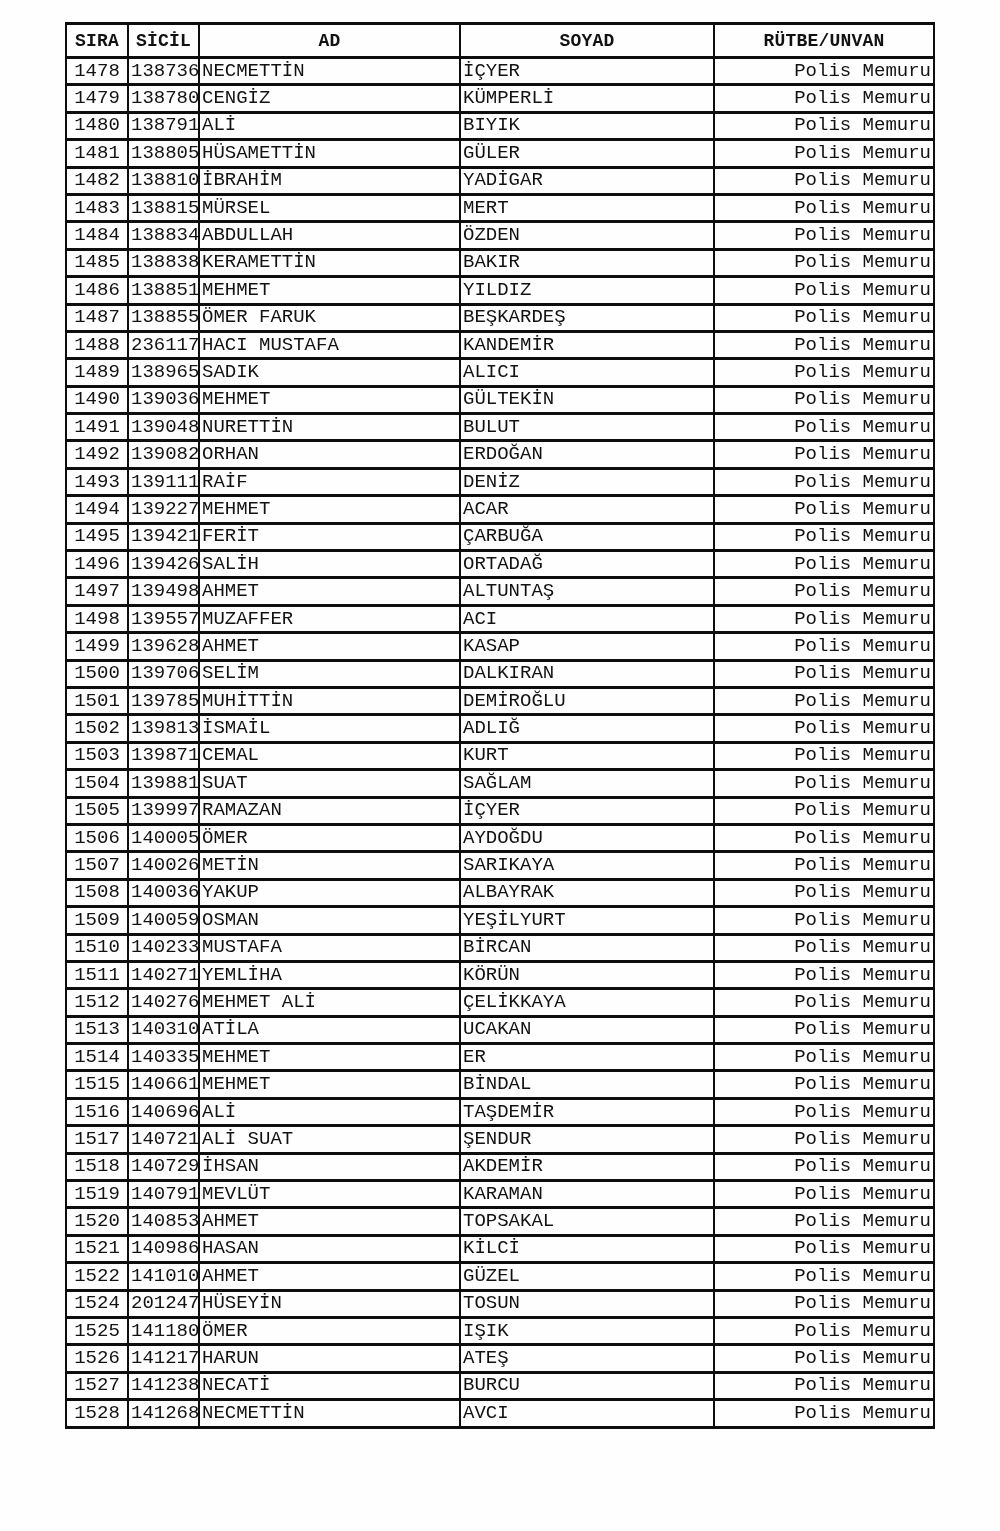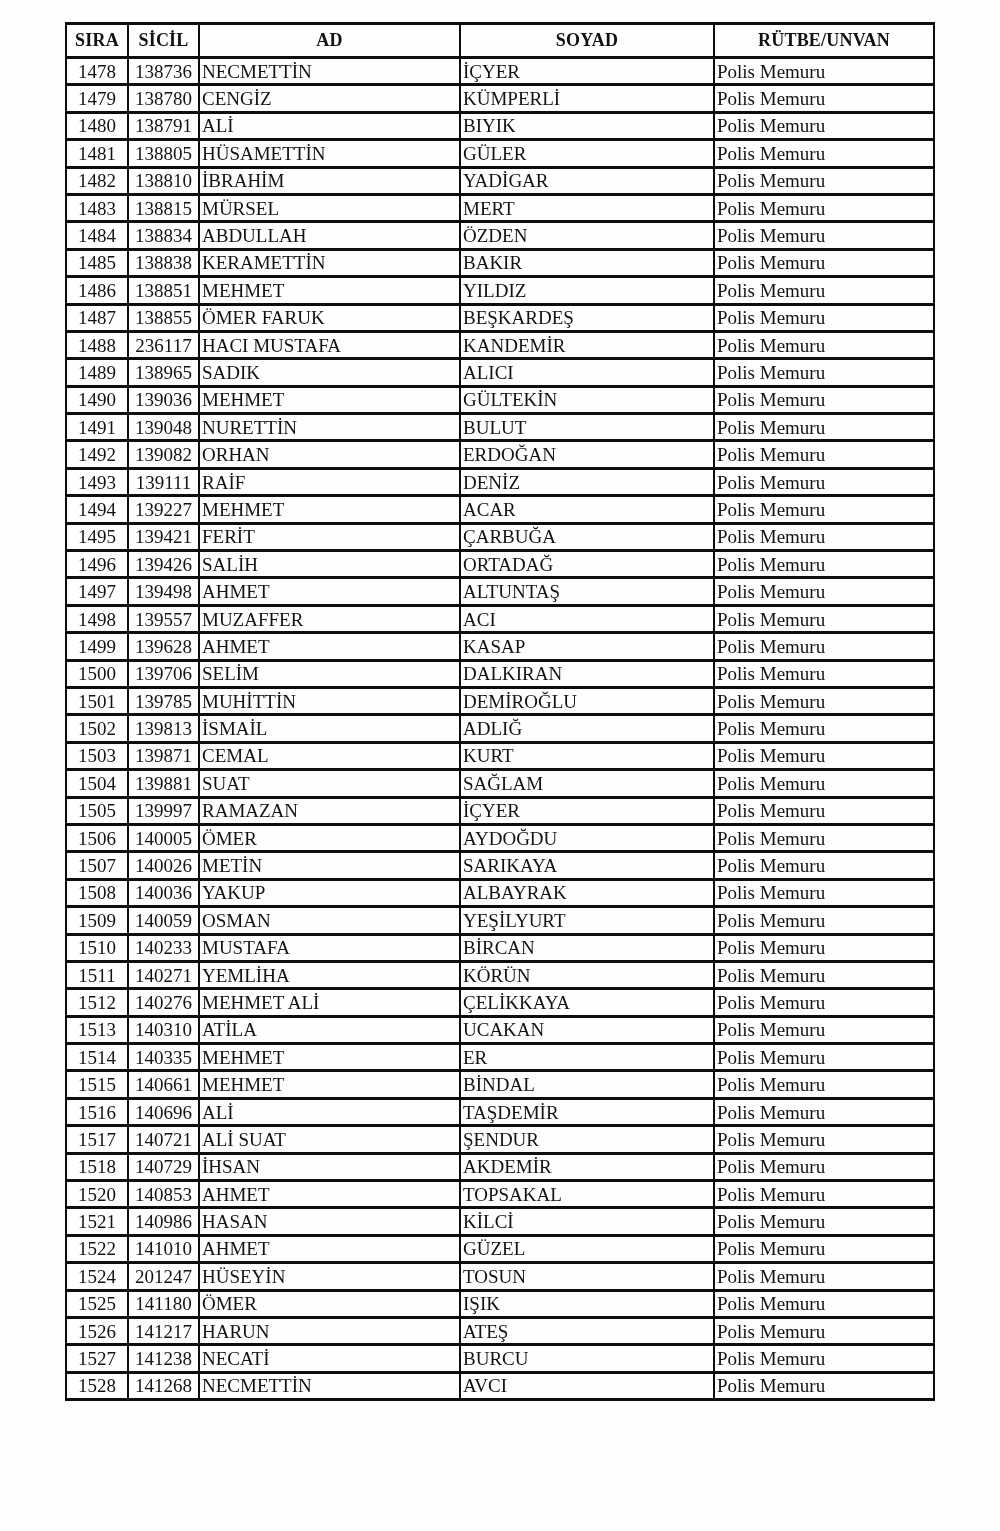--- a/index.html
+++ b/index.html
@@ -6,21 +6,21 @@
     margin: 0;
     padding: 0;
     background: #ffffff;
   }
   .sheet {
     position: relative;
     width: 1000px;
     height: 1531px;
     background: #fefefe;
     overflow: hidden;
-    font-family: Liberation Serif, serif;
+    font-family: Liberation Mono, monospace;
     color: #121212;
   }
   table.roster {
     position: absolute;
     left: 65px;
     top: 22px;
     width: 868px;
     border-collapse: collapse;
     table-layout: fixed;
   }
@@ -43,21 +43,21 @@
   }
   table.roster td {
     height: 24.4px;
     font-size: 19px;
     font-weight: 400;
     padding: 0 2px;
     line-height: 1;
   }
   td.c0, td.c1 { text-align: center; }
   td.c2, td.c3 { text-align: left; padding-left: 4px; }
-  td.c4 { text-align: left; padding-left: 6px; font-size: 19px; margin-top: 25px; }
+  td.c4 { text-align: right; padding-left: 6px; font-size: 19px; margin-top: 25px; }
   col.w0 { width: 62px; }
   col.w1 { width: 71px; }
   col.w2 { width: 261px; }
   col.w3 { width: 254px; }
   col.w4 { width: 220px; }
 </style>
 </head>
 <body>
 
 <div class="sheet">
@@ -360,20 +360,27 @@
           <td class="c4">Polis Memuru</td>
         </tr>
         <tr>
           <td class="c0">1518</td>
           <td class="c1">140729</td>
           <td class="c2">İHSAN</td>
           <td class="c3">AKDEMİR</td>
           <td class="c4">Polis Memuru</td>
         </tr>
         <tr>
+          <td class="c0">1519</td>
+          <td class="c1">140791</td>
+          <td class="c2">MEVLÜT</td>
+          <td class="c3">KARAMAN</td>
+          <td class="c4">Polis Memuru</td>
+        </tr>
+        <tr>
           <td class="c0">1520</td>
           <td class="c1">140853</td>
           <td class="c2">AHMET</td>
           <td class="c3">TOPSAKAL</td>
           <td class="c4">Polis Memuru</td>
         </tr>
         <tr>
           <td class="c0">1521</td>
           <td class="c1">140986</td>
           <td class="c2">HASAN</td>

